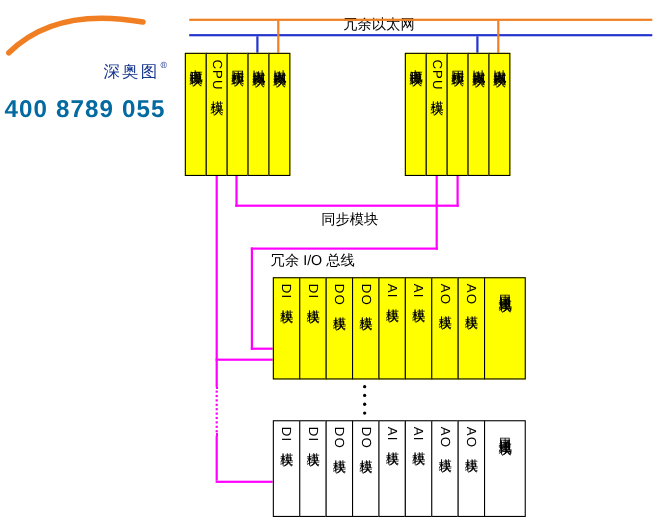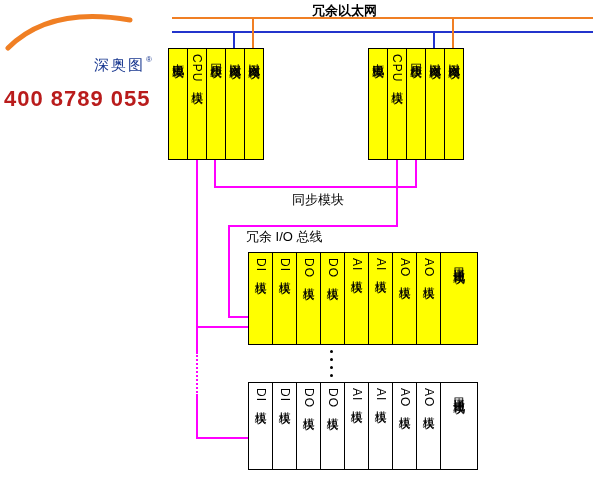--- a/index.html
+++ b/index.html
@@ -42,35 +42,35 @@
   .vdots{position:absolute;display:flex;flex-direction:column;gap:5px;}
   .vdots i{width:3px;height:3px;background:#000;border-radius:50%;}
 
   
   .brand{position:absolute;left:8px;top:24px;font-size:30px;font-weight:bold;
          font-style:italic;color:var(--brand);letter-spacing:0px;}
   .brand-cn{position:absolute;left:94px;top:56px;font-size:15px;font-weight:normal;
             color:var(--brand);letter-spacing:2px;}
   .brand-reg{position:absolute;left:146px;top:55px;font-size:8px;color:var(--brand);}
   .phone{position:absolute;left:4px;top:86px;font-size:22px;font-weight:bold;
-         color:#b91c1c;letter-spacing:1px;}
+         color:#0369a1;letter-spacing:1px;}
 </style>
 </head>
 <body>
 
 <div class="stage">
 
   <svg width="150" height="52" viewBox="0 0 150 52" style="position:absolute;left:2px;top:4px;">
     <path d="M6 44 Q 48 2 128 16" fill="none" stroke="#F07F24" stroke-width="5" stroke-linecap="round"></path>
   </svg>
   <div class="brand-cn">深奥图</div>
   <div class="brand-reg">®</div>
   <div class="phone">400 8789 055</div>
 
-  <div class="diagram-label" style="left:312px;top:2px;font-weight:bold;">冗余以太网</div>
+  <div class="diagram-label" style="left:312px;top:13px;">冗余以太网</div>
   <div class="line h orange" style="left:172px;top:17px;width:421px;"></div>
   <div class="line h blue" style="left:172px;top:31px;width:421px;"></div>
 
   <div class="line v blue" style="left:233px;top:33px;height:15px;"></div>
   <div class="line v orange" style="left:252px;top:19px;height:29px;"></div>
   <div class="line v blue" style="left:433px;top:33px;height:15px;"></div>
   <div class="line v orange" style="left:452px;top:19px;height:29px;"></div>
 
   <div class="rack rack-top" style="left:168px;top:48px;">
       <div class="module">

